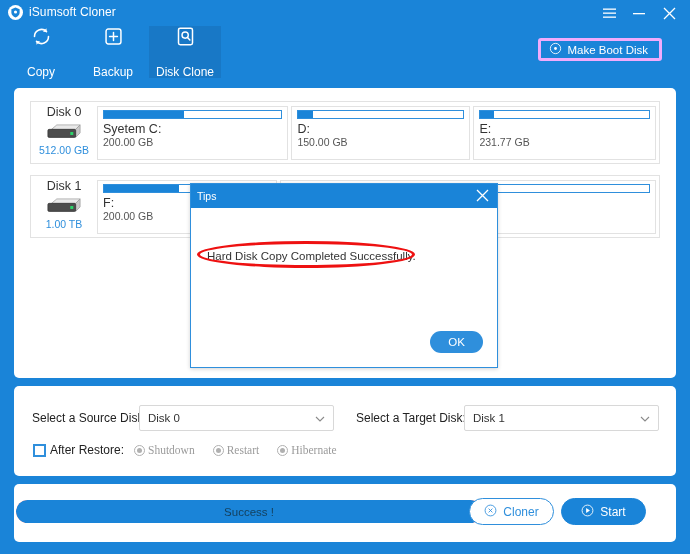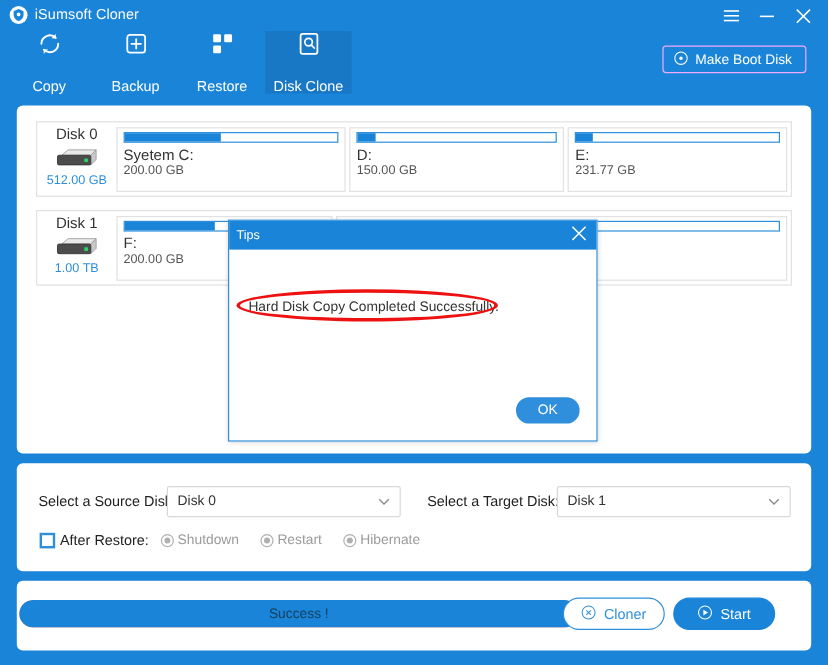--- a/index.html
+++ b/index.html
@@ -53,23 +53,23 @@
   .tab {
     width: 72px; height: 52px;
     display: flex; flex-direction: column;
     align-items: center; justify-content: space-between;
     gap: 18px; cursor: pointer; color: #fff;
   }
   .tab.active { background: #1878c6; }
   .tab .ticon { height: 22px; display: flex; align-items: flex-end; }
   .tab .tlabel { font-size: 12px; color: #ffffff; white-space: nowrap; }
   .mbd {
-    position: absolute; right: 18px; top: 12px;
+    position: absolute; right: 28px; top: 12px;
     height: 23px; padding: 0 11px 0 8px;
-    border: 1px solid #f0abfc; border-radius: 3px;
+    border: 3px solid #f0abfc; border-radius: 3px;
     display: flex; align-items: center; gap: 5px;
     color: #ffffff; font-size: 11.5px; cursor: pointer;
     background: transparent;
   }
 
   
   .card {
     position: absolute; left: 14px;
     width: 662px; background: #ffffff; border-radius: 5px; padding-left: 25px;
   }
@@ -117,21 +117,21 @@
     padding: 0 8px; font-size: 11.5px; color: #333;
     cursor: pointer; position: relative;
   }
   .combo .cv { flex: 1; }
   .chev { color: #888; font-size: 10px; }
 
   .chk {
     width: 13px; height: 13px; border: 2px solid #2f8fdc;
     background: #fff; display: inline-block; cursor: pointer;
   }
-  .radio-row { display: flex; align-items: center; gap: 18px; }
+  .radio-row { display: flex; align-items: center; gap: 18px; font-family: Liberation Serif, serif; }
   .radio { display: flex; align-items: center; gap: 3px; cursor: default; }
   .radio .rb {
     width: 11px; height: 11px; border-radius: 50%;
     border: 1px solid #b0b0b0; background: #fff;
     display: flex; align-items: center; justify-content: center;
   }
   .radio .rb::after {
     content: ""; width: 5px; height: 5px; border-radius: 50%;
     background: #b0b0b0;
   }
@@ -256,30 +256,20 @@
       <div class="tab">
         <span class="ticon">
           <svg width="21" height="21" viewBox="0 0 24 24" aria-hidden="true">
             <rect x="3.5" y="3.5" width="17" height="17" rx="2.5" stroke="#fff" stroke-width="1.7" fill="none"></rect>
             <path d="M12 7.5 V16.5 M7.5 12 H16.5" stroke="#fff" stroke-width="1.7" stroke-linecap="round"></path>
           </svg>
         </span>
         <span class="tlabel">Backup</span>
       </div>
 
-      <div class="tab">
-        <span class="ticon">
-          <svg width="21" height="21" viewBox="0 0 24 24" aria-hidden="true">
-            <rect x="3" y="3" width="7.5" height="7.5" rx="1.2" fill="#fff"></rect>
-            <rect x="13.5" y="3" width="7.5" height="7.5" rx="1.2" fill="#fff"></rect>
-            <rect x="3" y="13.5" width="7.5" height="7.5" rx="1.2" fill="#fff"></rect>
-          </svg>
-        </span>
-        <span class="tlabel">Restore</span>
-      </div>
 
       <div class="tab active">
         <span class="ticon">
           <svg width="21" height="21" viewBox="0 0 24 24" aria-hidden="true">
             <rect x="4" y="2.5" width="16" height="19" rx="2" stroke="#fff" stroke-width="1.7" fill="none"></rect>
             <circle cx="11.6" cy="10.4" r="3.6" stroke="#fff" stroke-width="1.6" fill="none"></circle>
             <path d="M14.3 13.2 L17 16" stroke="#fff" stroke-width="1.7" stroke-linecap="round"></path>
           </svg>
         </span>
         <span class="tlabel">Disk Clone</span>

